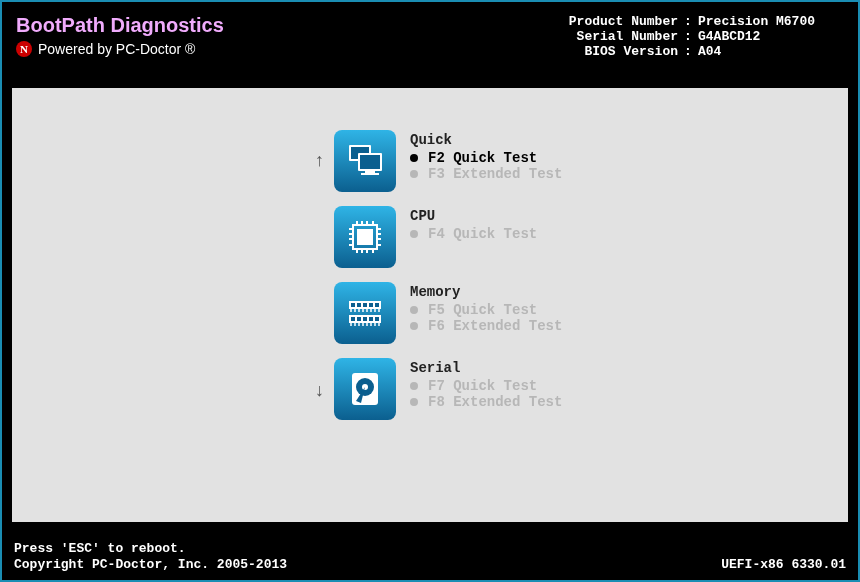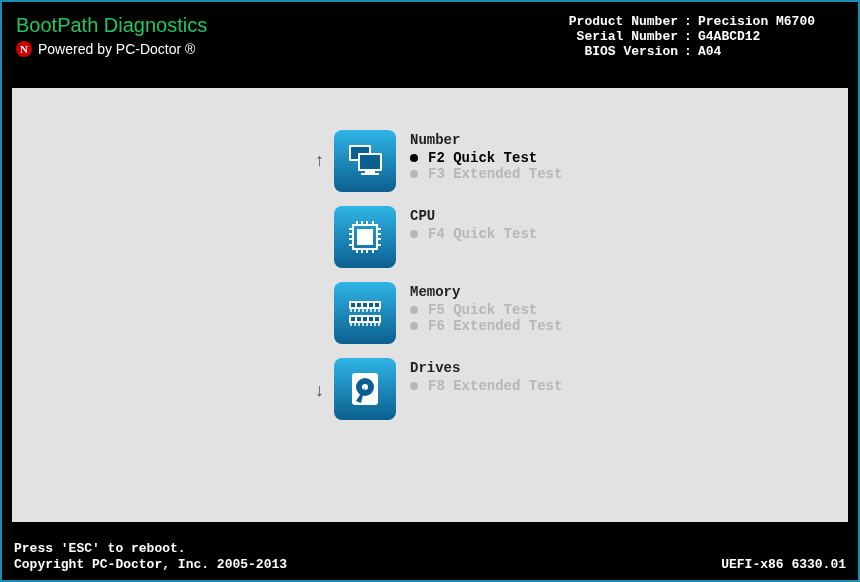--- a/index.html
+++ b/index.html
@@ -1,19 +1,19 @@
 <!DOCTYPE html>
 <html><head>
 <meta charset="utf-8">
 <style>
   * { margin: 0; padding: 0; box-sizing: border-box; }
   html, body { width: 860px; height: 582px; overflow: hidden; font-family: "Courier New", monospace; }
   .frame { width: 860px; height: 582px; background: #000; border: 2px solid #1a8db3; position: relative; }
   .header { padding: 12px 20px 8px 14px; display: flex; justify-content: space-between; align-items: flex-start; }
-  .title { font-family: Arial, sans-serif; color: #22c55e; font-size: 20px; font-weight: normal; }
+  .title { font-family: Arial, sans-serif; color: #f0abfc; font-size: 20px; font-weight: bold; }
   .subtitle-row { display: flex; align-items: center; gap: 6px; margin-top: 4px; }
   .subtitle { font-family: Arial, sans-serif; color: #fff; font-size: 14px; }
   .logo-circle { width: 16px; height: 16px; border-radius: 50%; background: #c00; display: inline-flex; align-items: center; justify-content: center; color: #fff; font-size: 11px; font-weight: bold; font-family: serif; }
   .info-table { color: #fff; font-family: "Courier New", monospace; font-size: 13px; font-weight: bold; text-align: right; }
   .info-row { display: flex; justify-content: flex-end; }
   .info-label { width: 140px; text-align: right; }
   .info-sep { width: 20px; text-align: center; }
   .info-val { width: 140px; text-align: left; }
   .main { position: absolute; top: 86px; left: 10px; right: 10px; bottom: 58px; background: #e2e2e2; padding: 22px; }
   .menu-wrap { margin-left: 300px; margin-top: 20px; }
@@ -75,21 +75,21 @@
           <svg width="44" height="44" viewBox="0 0 44 44">
             <rect x="6" y="6" width="22" height="16" rx="1" fill="#fff"></rect>
             <rect x="8" y="8" width="18" height="12" fill="#0b5f8f"></rect>
             <rect x="15" y="14" width="24" height="18" rx="1" fill="#fff"></rect>
             <rect x="17" y="16" width="20" height="14" fill="#0b5f8f"></rect>
             <rect x="22" y="32" width="10" height="2" fill="#fff"></rect>
             <rect x="18" y="34" width="18" height="2" fill="#fff"></rect>
           </svg>
         </div>
         <div class="cat-body">
-          <div class="cat-title">Number</div>
+          <div class="cat-title">Quick</div>
           <div class="opt selected">
             <span class="bullet"></span>
             <span>F2  Quick Test</span>
           </div>
           <div class="opt">
             <span class="bullet"></span>
             <span>F3  Extended Test</span>
           </div>
         </div>
       </div>
@@ -182,21 +182,25 @@
         <div class="nav-col nav-arrow down">↓</div>
         <div class="icon-box">
           <svg width="44" height="44" viewBox="0 0 44 44">
             <rect x="9" y="6" width="26" height="32" rx="3" fill="#fff"></rect>
             <circle cx="22" cy="20" r="9" fill="#0b5f8f"></circle>
             <circle cx="22" cy="20" r="3" fill="#fff"></circle>
             <path d="M22 20 L13 34 L18 36 Z" fill="#0b5f8f"></path>
           </svg>
         </div>
         <div class="cat-body">
-          <div class="cat-title">Drives</div>
+          <div class="cat-title">Serial</div>
+          <div class="opt">
+            <span class="bullet"></span>
+            <span>F7  Quick Test</span>
+          </div>
           <div class="opt">
             <span class="bullet"></span>
             <span>F8  Extended Test</span>
           </div>
         </div>
       </div>
 
     </div>
   </div>
 

